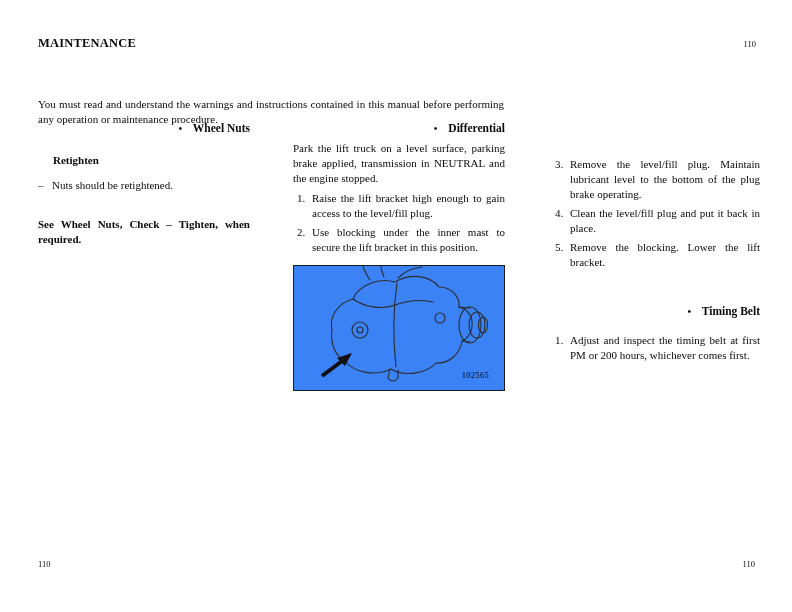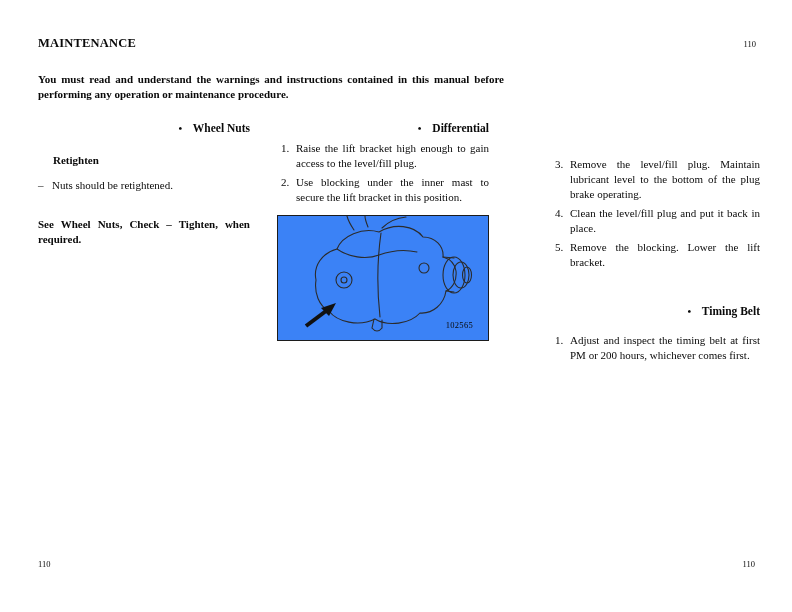--- a/index.html
+++ b/index.html
@@ -13,27 +13,26 @@
     position:absolute; top:36px; left:38px; width:718px;
     display:flex; justify-content:space-between; align-items:baseline;
   }
   .hdr-title { font-weight:bold; font-size:12.5px; letter-spacing:.2px; }
   .pg-num { font-size:8.5px; }
   .section-heading {
     position:absolute; top:56px; left:38px; font-weight:bold; font-size:12px;
   }
   .diamond { font-size:10.5px; margin-right:7px; }
   .intro {
-    position:absolute; top:72px; left:38px; width:466px;
+    position:absolute; top:97px; left:38px; width:466px;
     text-align:justify;
-    font-weight:bold;
   }
   .col { position:absolute; }
   .col1 { top:121px; left:38px;  width:212px; }
-  .col2 { top:121px; left:277px; width:212px;font-family:Liberation Serif, serif; }
+  .col2 { top:121px; left:293px; width:212px;font-family:Liberation Serif, serif; }
   .col3 { top:157px; left:551px; width:209px; }
   .col-head { font-weight:bold; font-size:11.5px;text-align:right; }
   .col-head .bullet { margin-right:8px; font-size:10.5px; }
   .col-sub { font-weight:bold; padding-left:15px; margin-top:17px; }
   .dash-item { display:flex; margin-top:10px; }
   .dash-item .dash { flex:0 0 14px; }
   .see-note { margin-top:24px; font-weight:bold; text-align:justify; }
   .para { margin-top:5px; text-align:justify; }
   .steps { padding-left:4px; }
   .step { display:flex; margin-top:4px; }
@@ -77,20 +76,21 @@
       <span>Nuts should be retightened.</span>
     </div>
     <div class="see-note">See Wheel Nuts, Check – Tighten, when required.</div>
   </div>
 
   <div class="col col2">
     <div class="col-head">
       <span class="bullet">•</span>
       <span>Differential</span>
     </div>
+    <div class="para">Park the lift truck on a level surface, parking brake applied, transmission in NEUTRAL and the engine stopped.</div>
     <div class="steps">
       <div class="step step-first">
         <span class="num">1.</span>
         <span class="txt">Raise the lift bracket high enough to gain access to the level/fill plug.</span>
       </div>
       <div class="step">
         <span class="num">2.</span>
         <span class="txt">Use blocking under the inner mast to secure the lift bracket in this position.</span>
       </div>
     </div>

